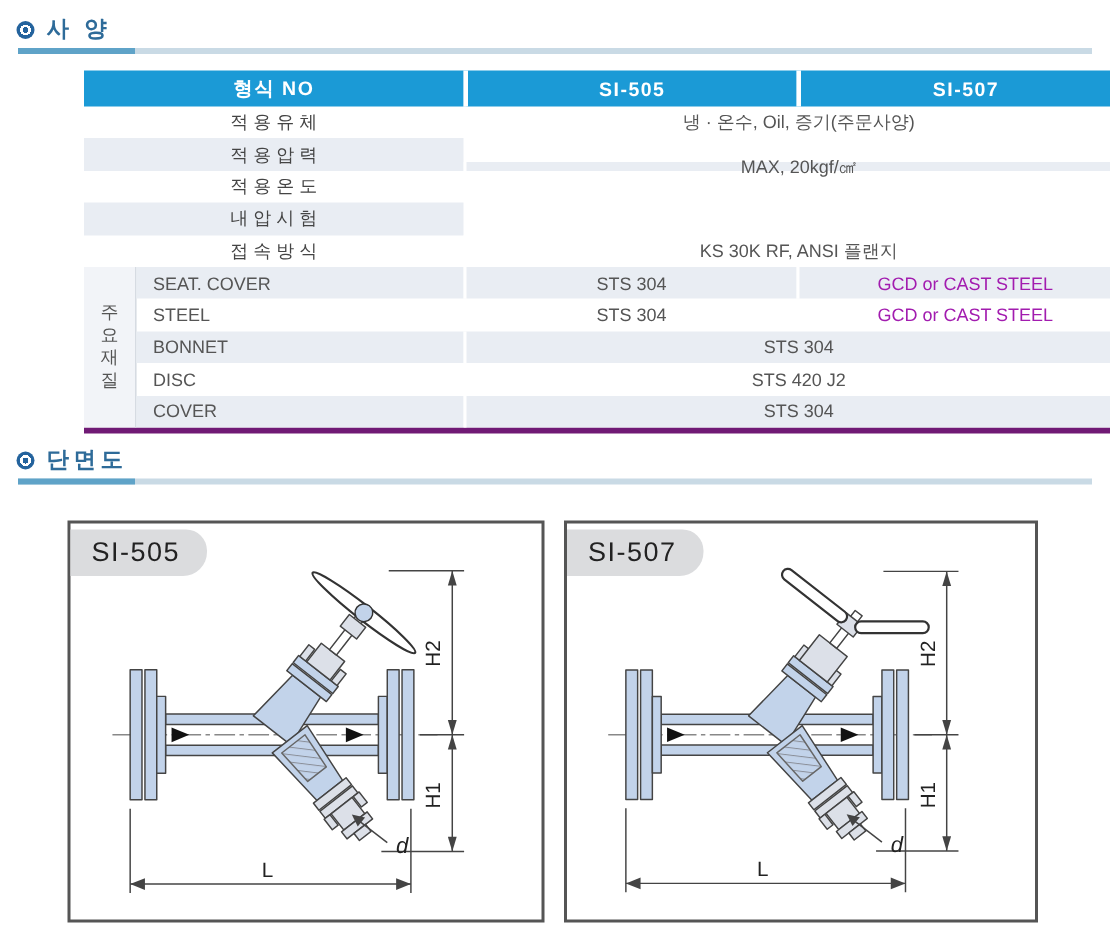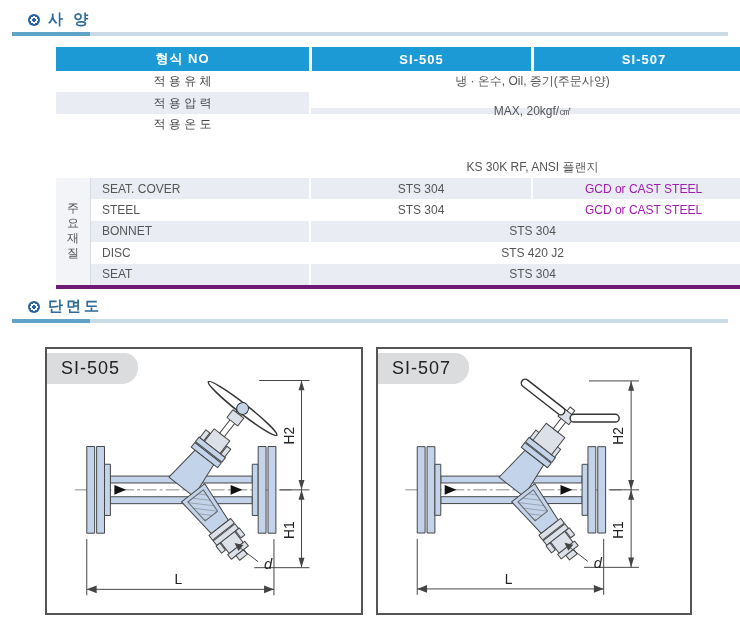--- a/index.html
+++ b/index.html
@@ -4,21 +4,21 @@
 <style>
   * { margin:0; padding:0; box-sizing:border-box; }
   html,body { background:#fff; }
   body {
     width:740px; height:633px; position:relative;
     font-family:"Liberation Sans","DejaVu Sans",sans-serif;
     color:#333; overflow:hidden;
   }
 
   
-  .sec-head { position:absolute; left:28px; display:flex; align-items:center; gap:8px; }
+  .sec-head { position:absolute; left:11px; display:flex; align-items:center; gap:8px; }
   .bullet {
     width:12px; height:12px; border-radius:50%;
     background:radial-gradient(circle,#24639d 0 2px,#fff 2px 3.6px,#24639d 3.6px 100%);
     flex:0 0 auto;
   }
   .sec-title { font-size:15px; font-weight:bold; color:#2e6b99; letter-spacing:3px; }
   .sec-underline { position:absolute; left:12px; width:716px; height:4px; background:#c9dae5; }
   .sec-underline .dark { height:100%; width:78px; background:#5fa3c8; }
 
   
@@ -84,21 +84,23 @@
   <div class="cell th split" style="grid-row:1;grid-column:4;">SI-507</div>
 
   <div class="cell spec-label" style="grid-row:2;">적 용 유 체</div>
   <div class="cell spec-label g" style="grid-row:3;">적 용 압 력</div>
 
   <div class="cell spec-value" style="grid-row:2;">냉 · 온수, Oil, 증기(주문사양)</div>
   <div class="cell spec-value g" style="grid-row:3;margin-top:16px;">MAX, 20kgf/㎠</div>
 
   <div class="cell spec-label" style="grid-row:4;">적 용 온 도</div>
 
-
+  <div class="cell spec-label g" style="grid-row:5;">내 압 시 험</div>
+
+  <div class="cell spec-label" style="grid-row:6;">접 속 방 식</div>
   <div class="cell spec-value" style="grid-row:6;">KS 30K RF, ANSI 플랜지</div>
 
   <div class="mat-vhead">주
 요
 재
 질</div>
 
   <div class="cell mat-label g" style="grid-row:7;">SEAT. COVER</div>
   <div class="cell mat-val-a g" style="grid-row:7;">STS 304</div>
   <div class="cell mat-val-b g" style="grid-row:7;">GCD or CAST STEEL</div>
@@ -106,21 +108,21 @@
   <div class="cell mat-label" style="grid-row:8;">STEEL</div>
   <div class="cell mat-val-a" style="grid-row:8;">STS 304</div>
   <div class="cell mat-val-b" style="grid-row:8;">GCD or CAST STEEL</div>
 
   <div class="cell mat-label g" style="grid-row:9;">BONNET</div>
   <div class="cell mat-val-full g" style="grid-row:9;">STS 304</div>
 
   <div class="cell mat-label" style="grid-row:10;">DISC</div>
   <div class="cell mat-val-full" style="grid-row:10;">STS 420 J2</div>
 
-  <div class="cell mat-label g" style="grid-row:11;">SEAT</div>
+  <div class="cell mat-label g" style="grid-row:11;">COVER</div>
   <div class="cell mat-val-full g" style="grid-row:11;">STS 304</div>
 </div>
 
 <div class="sec-head" style="top:297px;">
   <span class="bullet"></span>
   <span class="sec-title">단면도</span>
 </div>
 <div class="sec-underline" style="top:319px;">
   <div class="dark"></div>
 </div>

